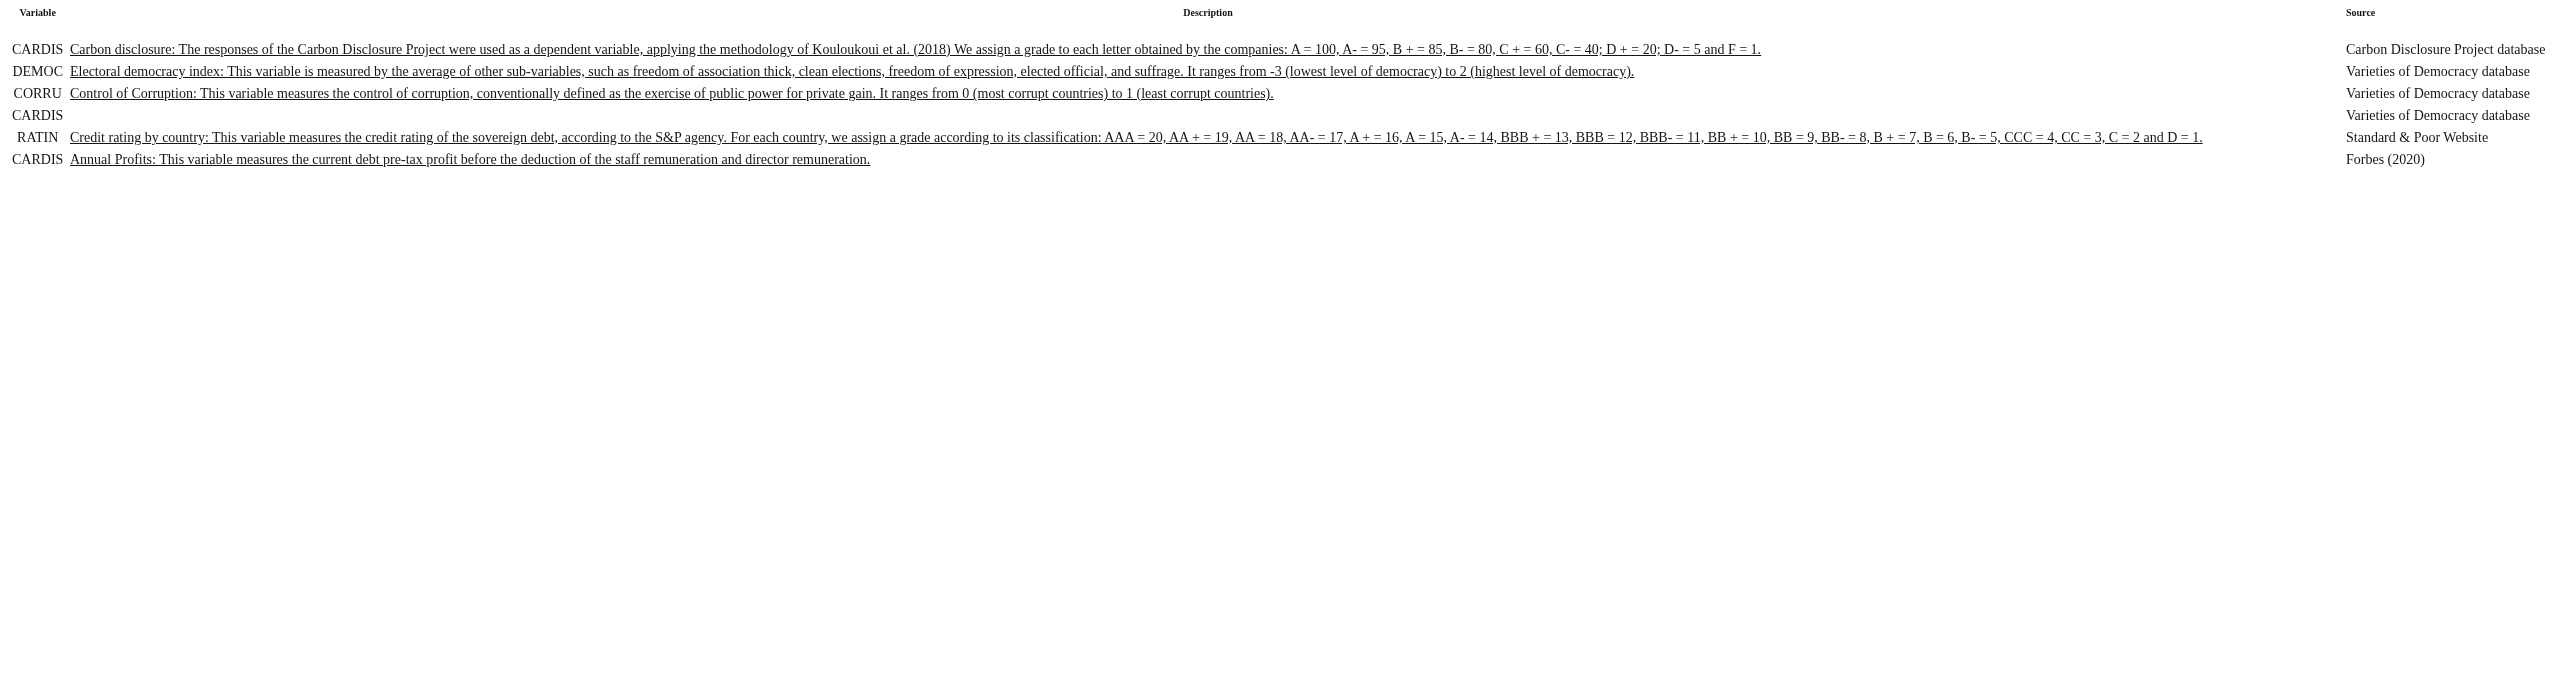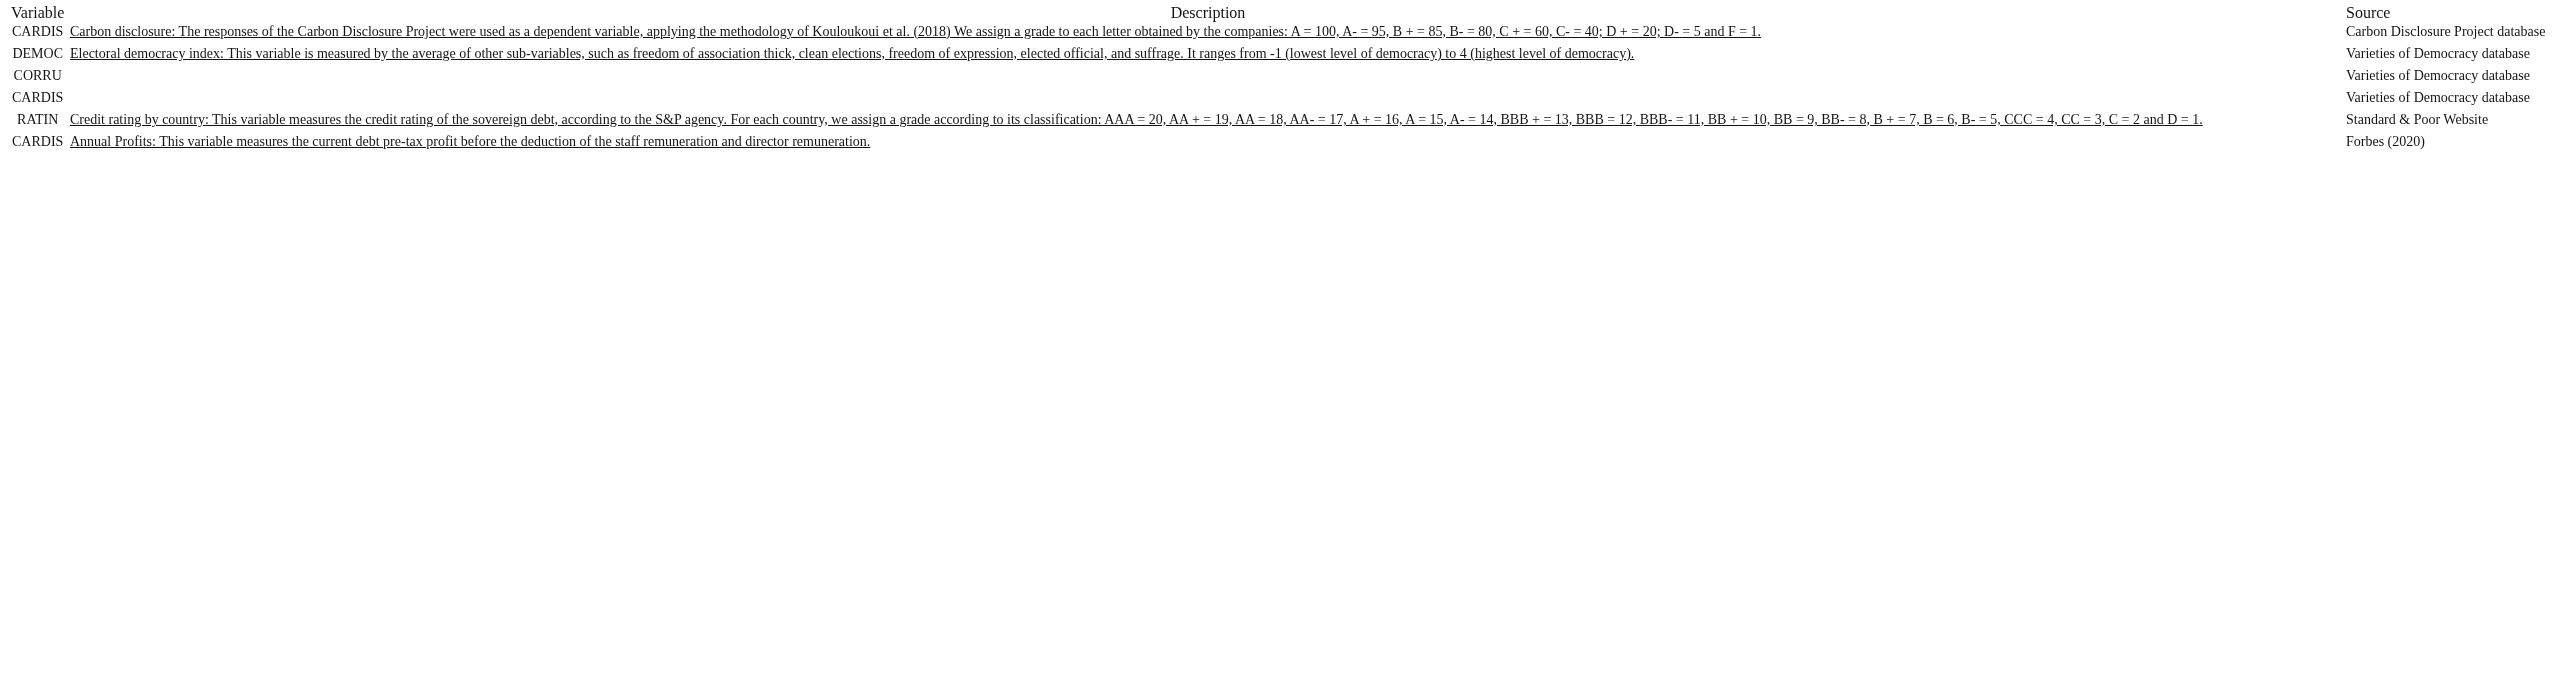--- a/index.html
+++ b/index.html
@@ -20,27 +20,27 @@
   .table-wrap {
     position: absolute;
     top: 0; left: 0; right: 0;
   }
   .hrow {
     position: absolute;
     top: 1.8px;
     left: 0; right: 0;
     height: 21.5px;
     line-height: 21.5px;
-    font-weight: normal;
-    font-size: 16px;
+    font-weight: bold;
+    font-size: 10px;
     white-space: nowrap;
   }
   .rows {
     position: absolute;
-    top: 21px;
+    top: 39px;
     left: 0; right: 0;
   }
   .trow {
     position: relative;
     height: 22px;
     line-height: 22px;
     white-space: nowrap;
   }
   .c-var {
     position: absolute;
@@ -81,26 +81,27 @@
     <div class="rows">
 
       <div class="trow">
         <span class="c-var">CARDIS</span>
         <span class="c-desc">Carbon disclosure: The responses of the Carbon Disclosure Project were used as a dependent variable, applying the methodology of Kouloukoui et al. (2018) We assign a grade to each letter obtained by the companies: A = 100, A- = 95, B + = 85, B- = 80, C + = 60, C- = 40; D + = 20; D- = 5 and F = 1.</span>
         <span class="c-src">Carbon Disclosure Project database</span>
       </div>
 
       <div class="trow">
         <span class="c-var">DEMOC</span>
-        <span class="c-desc">Electoral democracy index: This variable is measured by the average of other sub-variables, such as freedom of association thick, clean elections, freedom of expression, elected official, and suffrage. It ranges from -1 (lowest level of democracy) to 4 (highest level of democracy).</span>
+        <span class="c-desc">Electoral democracy index: This variable is measured by the average of other sub-variables, such as freedom of association thick, clean elections, freedom of expression, elected official, and suffrage. It ranges from -3 (lowest level of democracy) to 2 (highest level of democracy).</span>
         <span class="c-src">Varieties of Democracy database</span>
       </div>
 
       <div class="trow">
         <span class="c-var">CORRU</span>
+        <span class="c-desc">Control of Corruption: This variable measures the control of corruption, conventionally defined as the exercise of public power for private gain. It ranges from 0 (most corrupt countries) to 1 (least corrupt countries).</span>
         <span class="c-src">Varieties of Democracy database</span>
       </div>
 
       <div class="trow">
         <span class="c-var">CARDIS</span>
         <span class="c-src">Varieties of Democracy database</span>
       </div>
 
       <div class="trow">
         <span class="c-var">RATIN</span>

